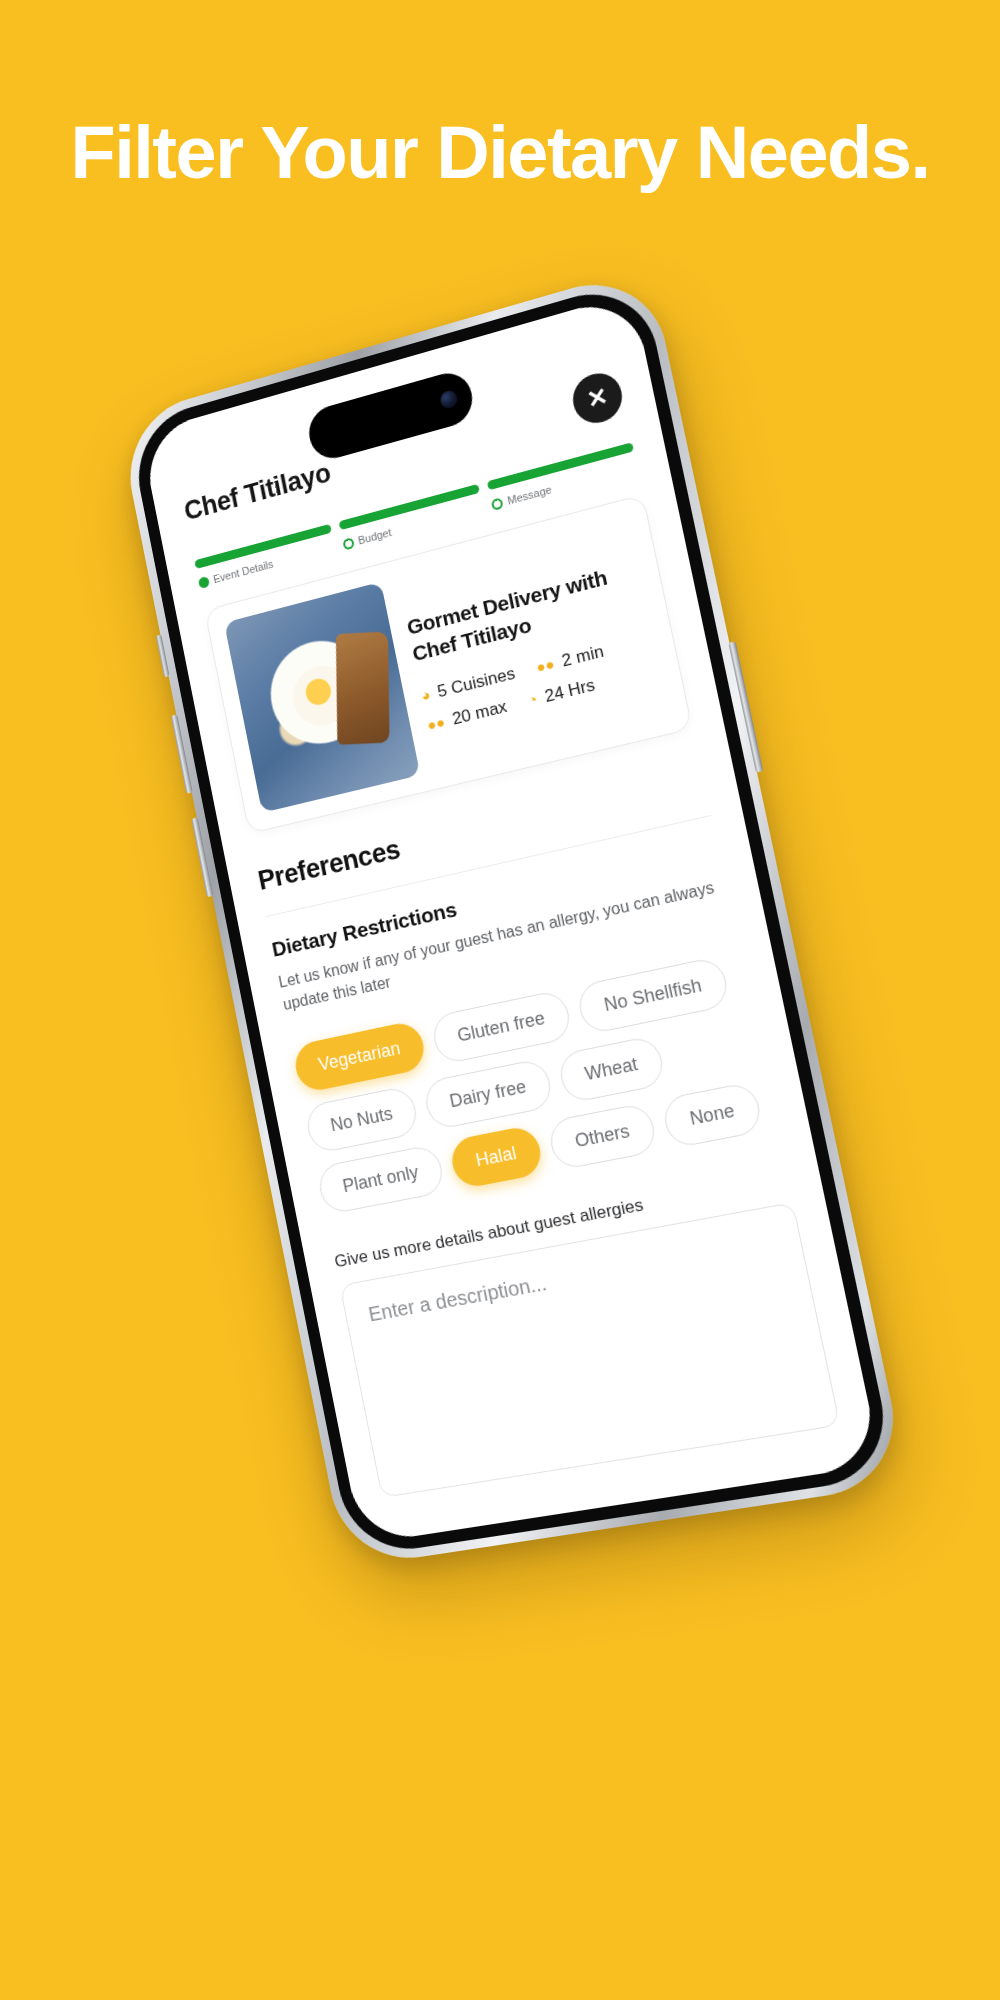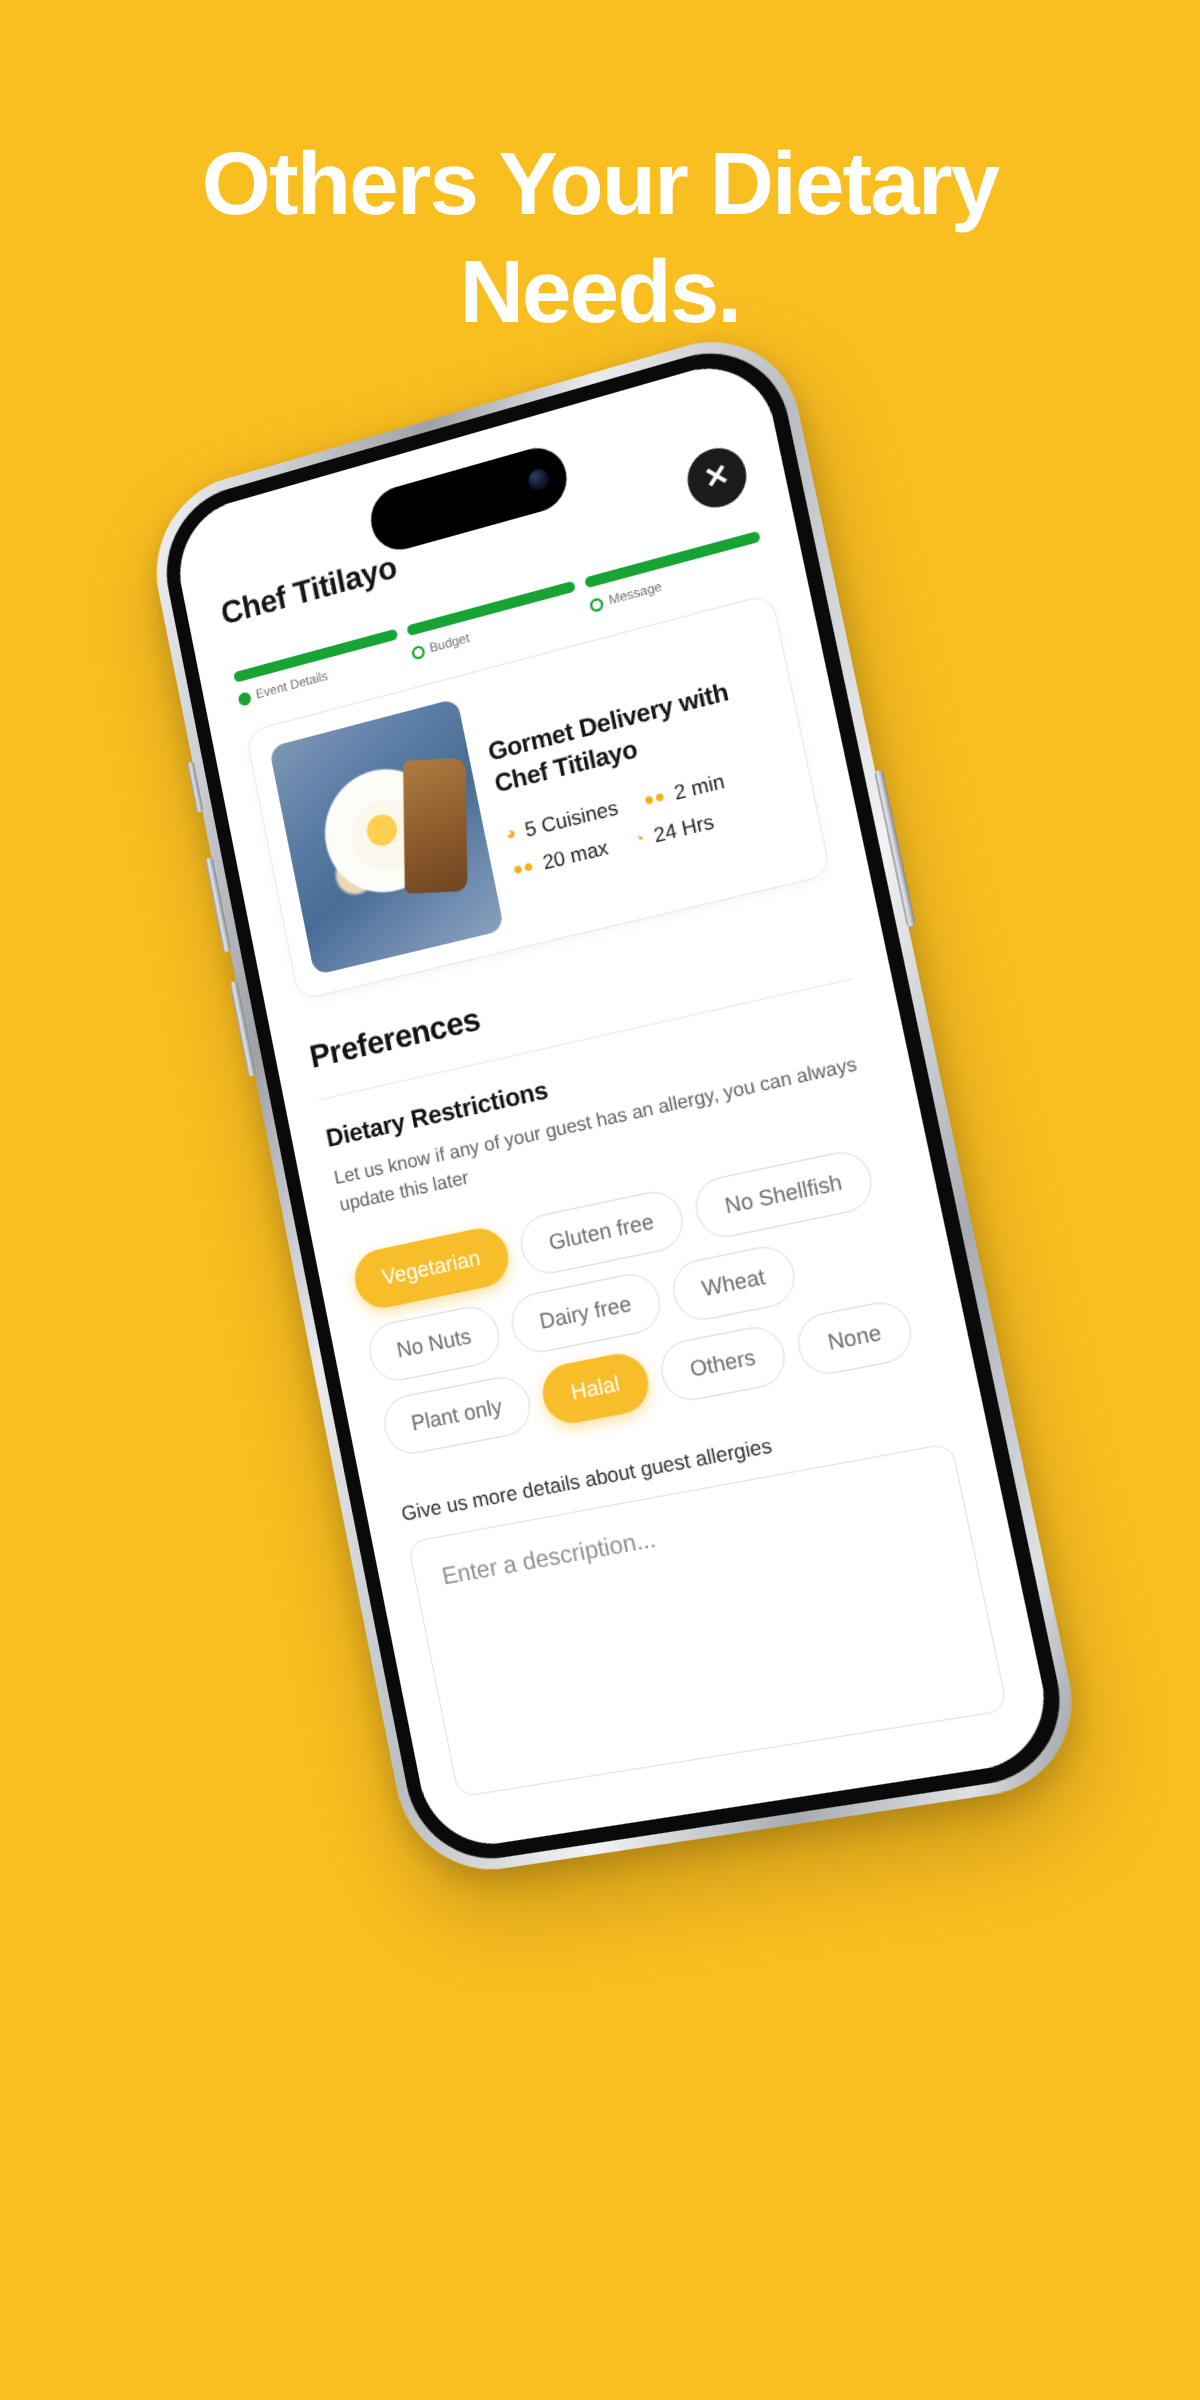--- a/index.html
+++ b/index.html
@@ -243,21 +243,21 @@
     border-radius: 15px;
     height: 215px;
     padding: 22px 23px;
     font-size: 20px;
     color: #8e9094;
   }
 </style>
 </head>
 <body>
 
-<div class="headline">Others Your Dietary Needs.</div>
+<div class="headline">Filter Your Dietary Needs.</div>
 
 <div class="phone-stage">
   <div class="phone">
 
     <div class="btn-side btn-silent"></div>
     <div class="btn-side btn-volup"></div>
     <div class="btn-side btn-voldn"></div>
     <div class="btn-side btn-power"></div>
 
     <div class="phone-inner">

